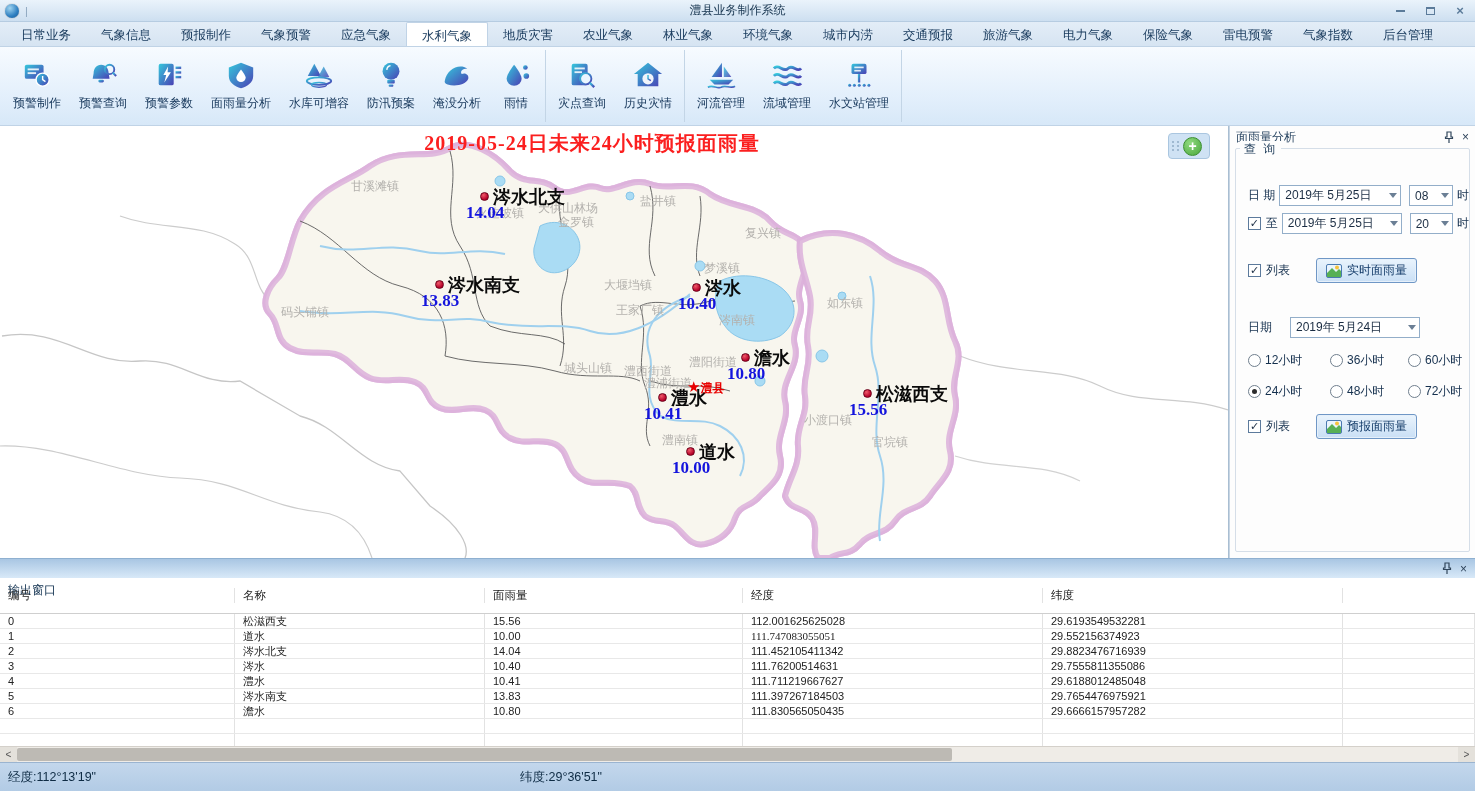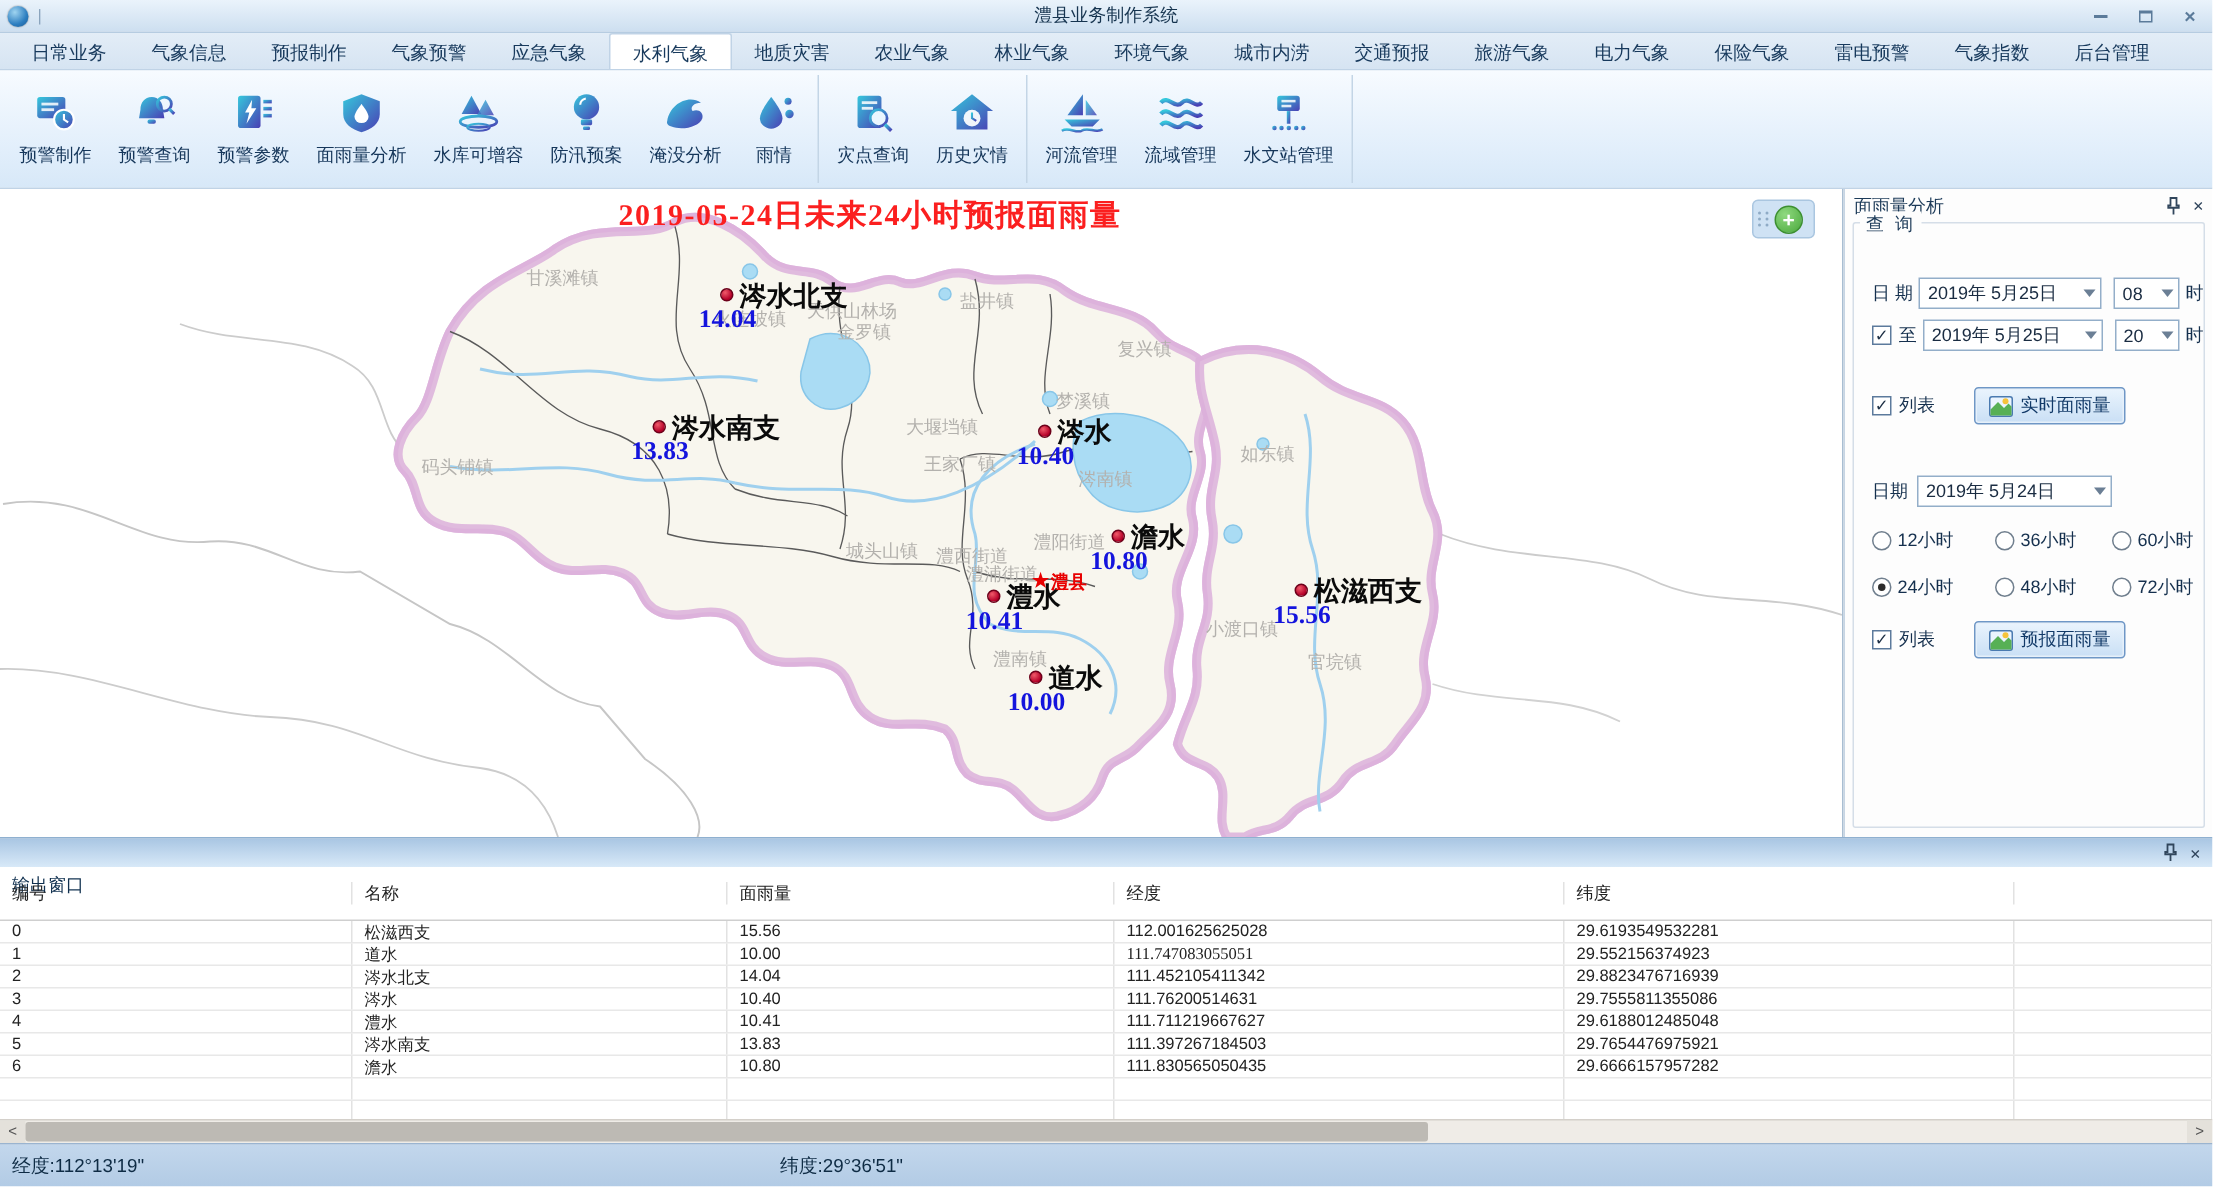--- a/index.html
+++ b/index.html
@@ -29,21 +29,21 @@
   .toolbar { height:79px; background:linear-gradient(#f7fbff,#e1eefb 70%, #d7e8f8); border-bottom:1px solid #c0d3e6;
              display:flex; align-items:stretch; padding-left:4px; }
   .tb-item { display:flex; flex-direction:column; align-items:center; justify-content:center; padding:4px 9px; cursor:default; }
   .tb-item .tb-label { margin-top:5px; color:#15365a; font-size:12px; white-space:nowrap; }
   .tb-sep { width:1px; background:#c3d5e6; margin:3px 3px; }
 
   
   .main { height:432px; display:flex; }
   .map { position:relative; width:1229px; height:432px; background:#fff; overflow:hidden; border-right:1px solid #a9bed2; }
   .map svg.basemap { position:absolute; left:0; top:0; }
-  .map-title { position:absolute; left:0; width:1160px; text-align:center; top:4px;
+  .map-title { position:absolute; left:12px; width:1160px; text-align:center; top:4px;
                font-family:"Liberation Serif","DejaVu Serif",serif; font-weight:bold; font-size:20px; color:#fb1f1f; letter-spacing:1px; }
   .town { position:absolute; transform:translate(-50%,-50%); color:#b3b1ad; font-size:12px; white-space:nowrap; }
   .station { position:absolute; width:0; height:0; }
   .station .dot { position:absolute; left:-5px; top:-5px; width:9px; height:9px; border-radius:50%;
                   background:radial-gradient(circle at 35% 30%, #f05a6a, #b40028 70%); border:1px solid #6d001a; }
   .station .s-name { position:absolute; left:8px; top:-12px; font-family:"Liberation Serif","DejaVu Serif",serif;
                      font-weight:bold; font-size:18px; color:#0a0a0a; white-space:nowrap; }
   .station .s-value { position:absolute; left:-52px; top:6px; width:104px; text-align:center;
                       font-family:"Liberation Serif","DejaVu Serif",serif; font-weight:bold; font-size:17px; color:#1414dd; }
   .county-marker { position:absolute; color:#e80000; font-size:12px; font-weight:bold; white-space:nowrap; }
@@ -518,21 +518,21 @@
           <svg width="16" height="14" viewBox="0 0 16 14">
               <rect x="0.5" y="0.5" width="15" height="13" rx="1.5" fill="#eaf4fe" stroke="#4a7ab0"></rect>
               <path d="M1,9 L6,4 L10,8 L13,5 L15,7 V13 H1 Z" fill="#57b055"></path>
               <circle cx="11" cy="3.5" r="2" fill="#f5c33b"></circle>
             </svg>
           <span>实时面雨量</span>
         </button>
       </div>
 
       <div class="rp-row r4">
-        <span class="lbl" style="margin-right:2px">日期</span>
+        <span class="lbl" style="margin-right:14px">日期</span>
         <div class="select w130">
           <span>2019年  5月24日</span>
             <span class="chev"></span>
         </div>
       </div>
 
       <div class="durations" id="durations">
           <div class="duration">
             <span class="radio"></span>
             <span>12小时</span>

